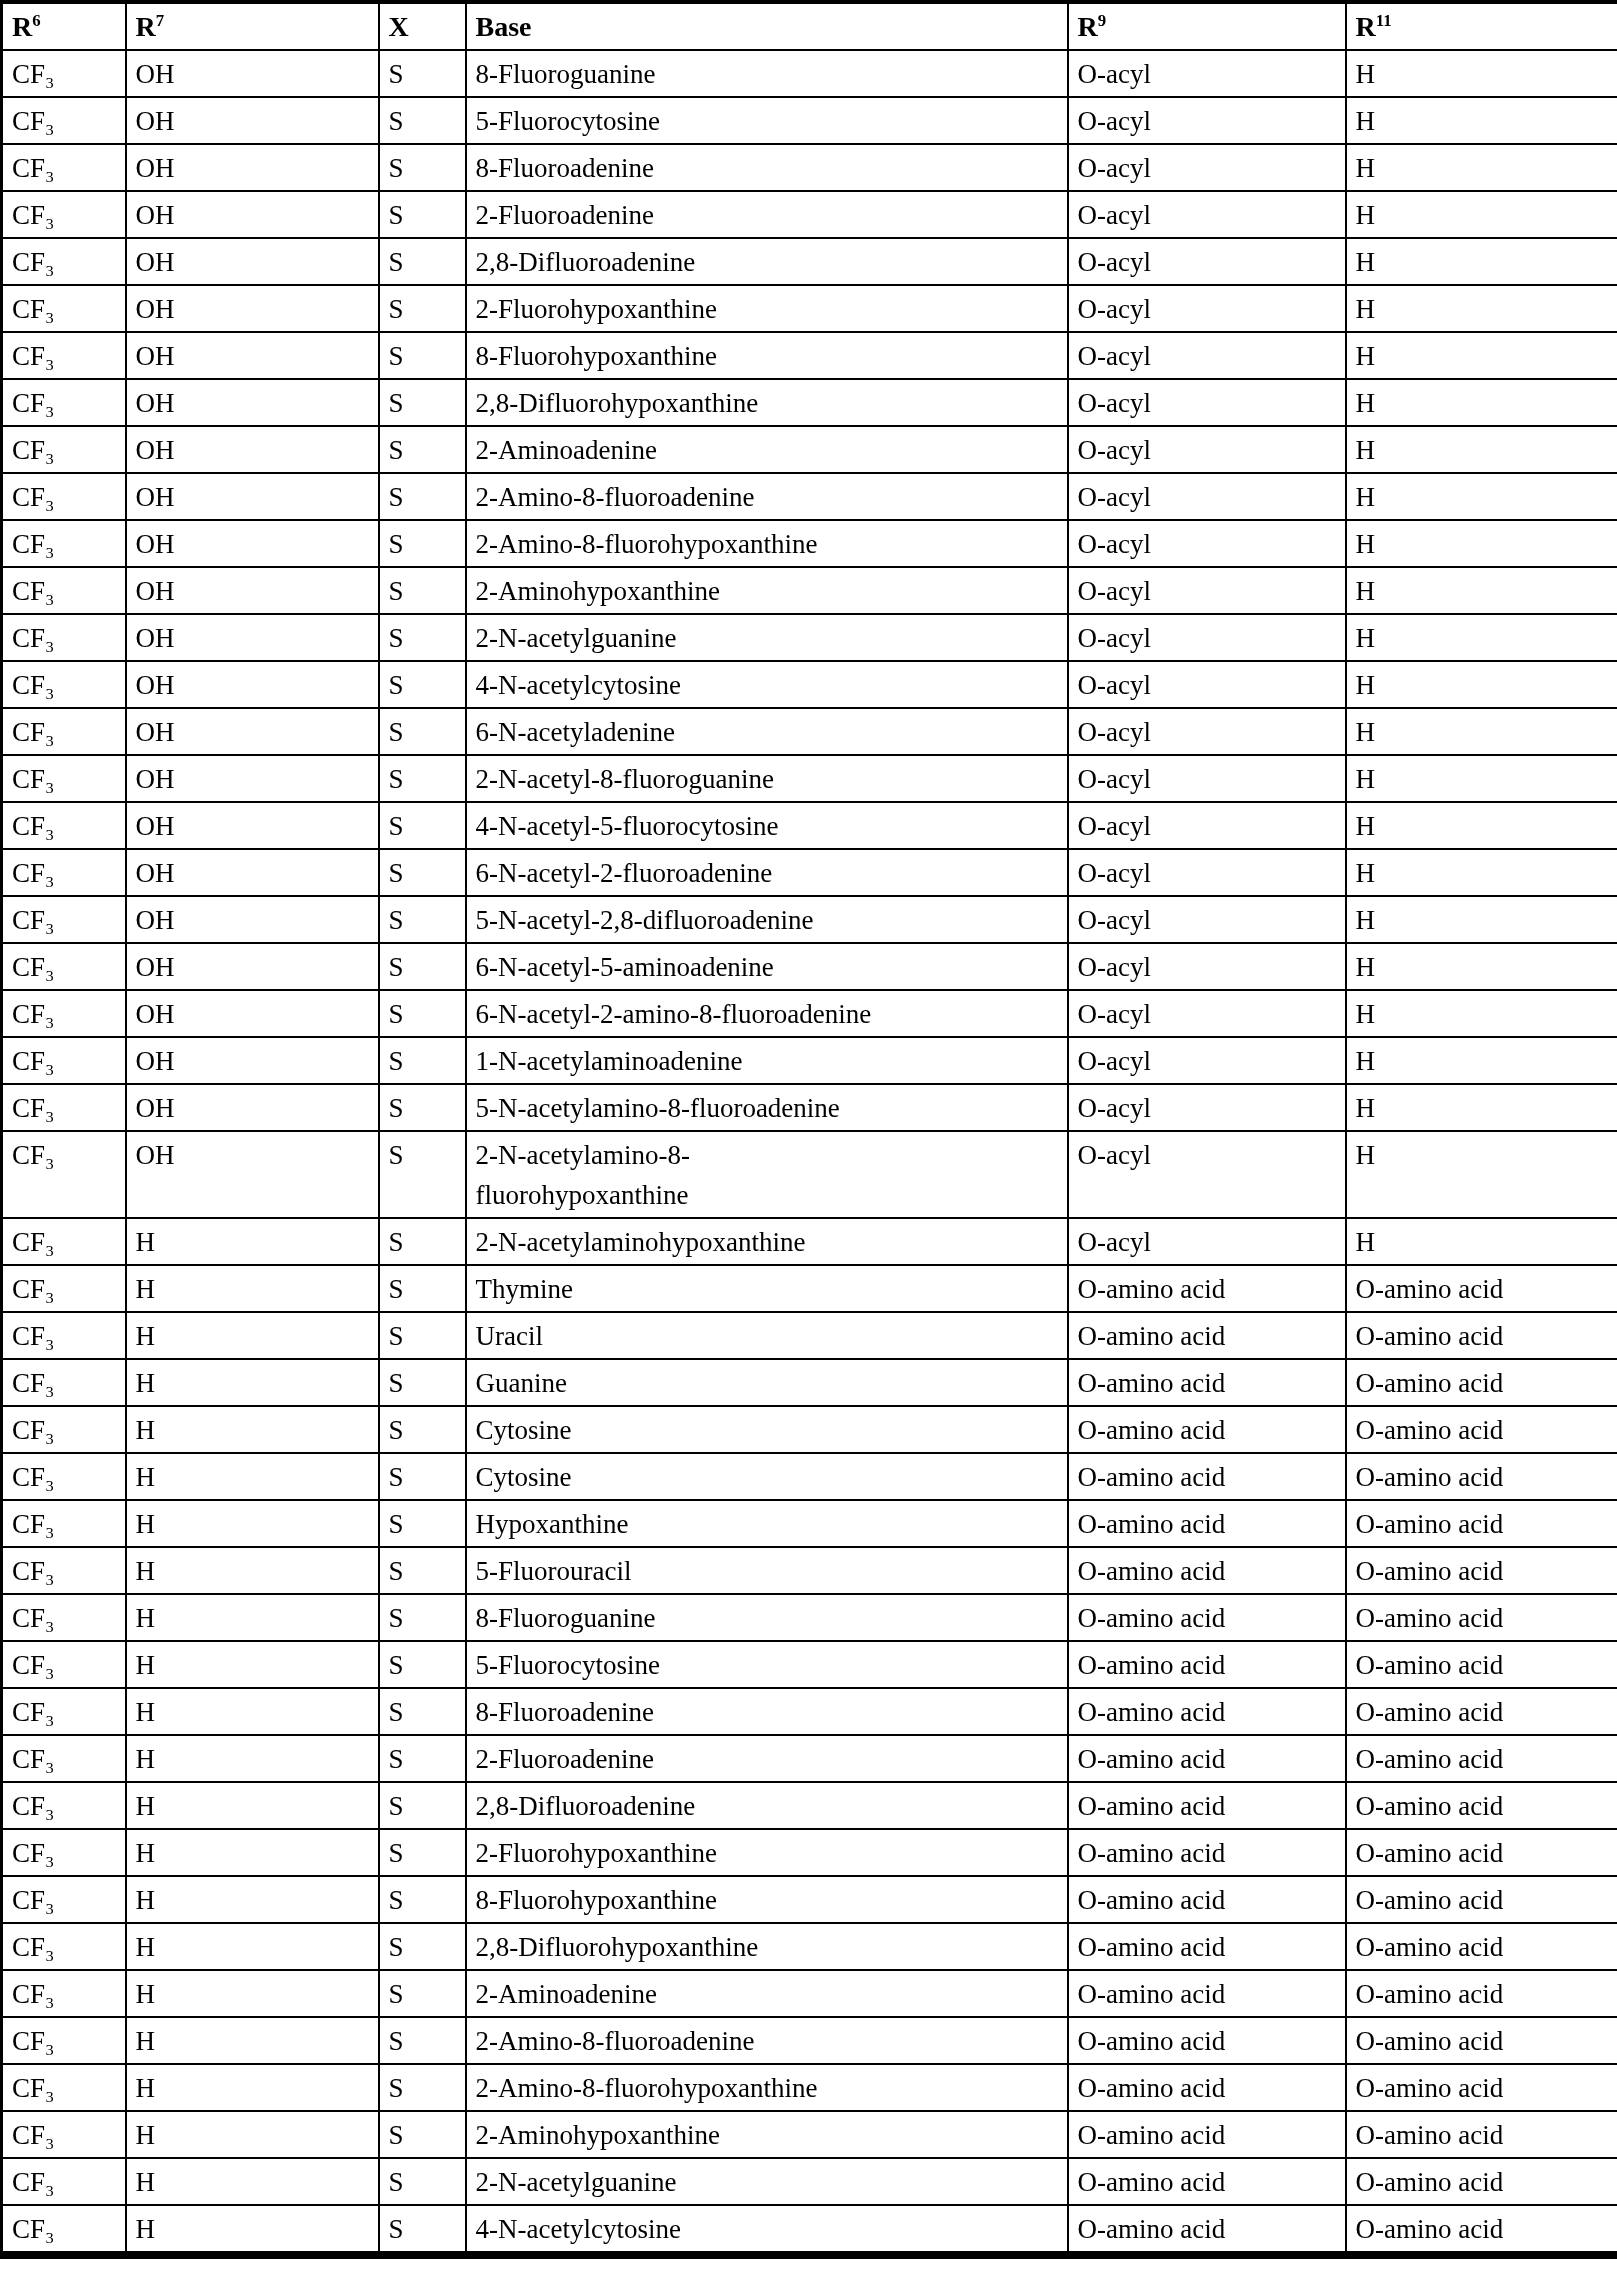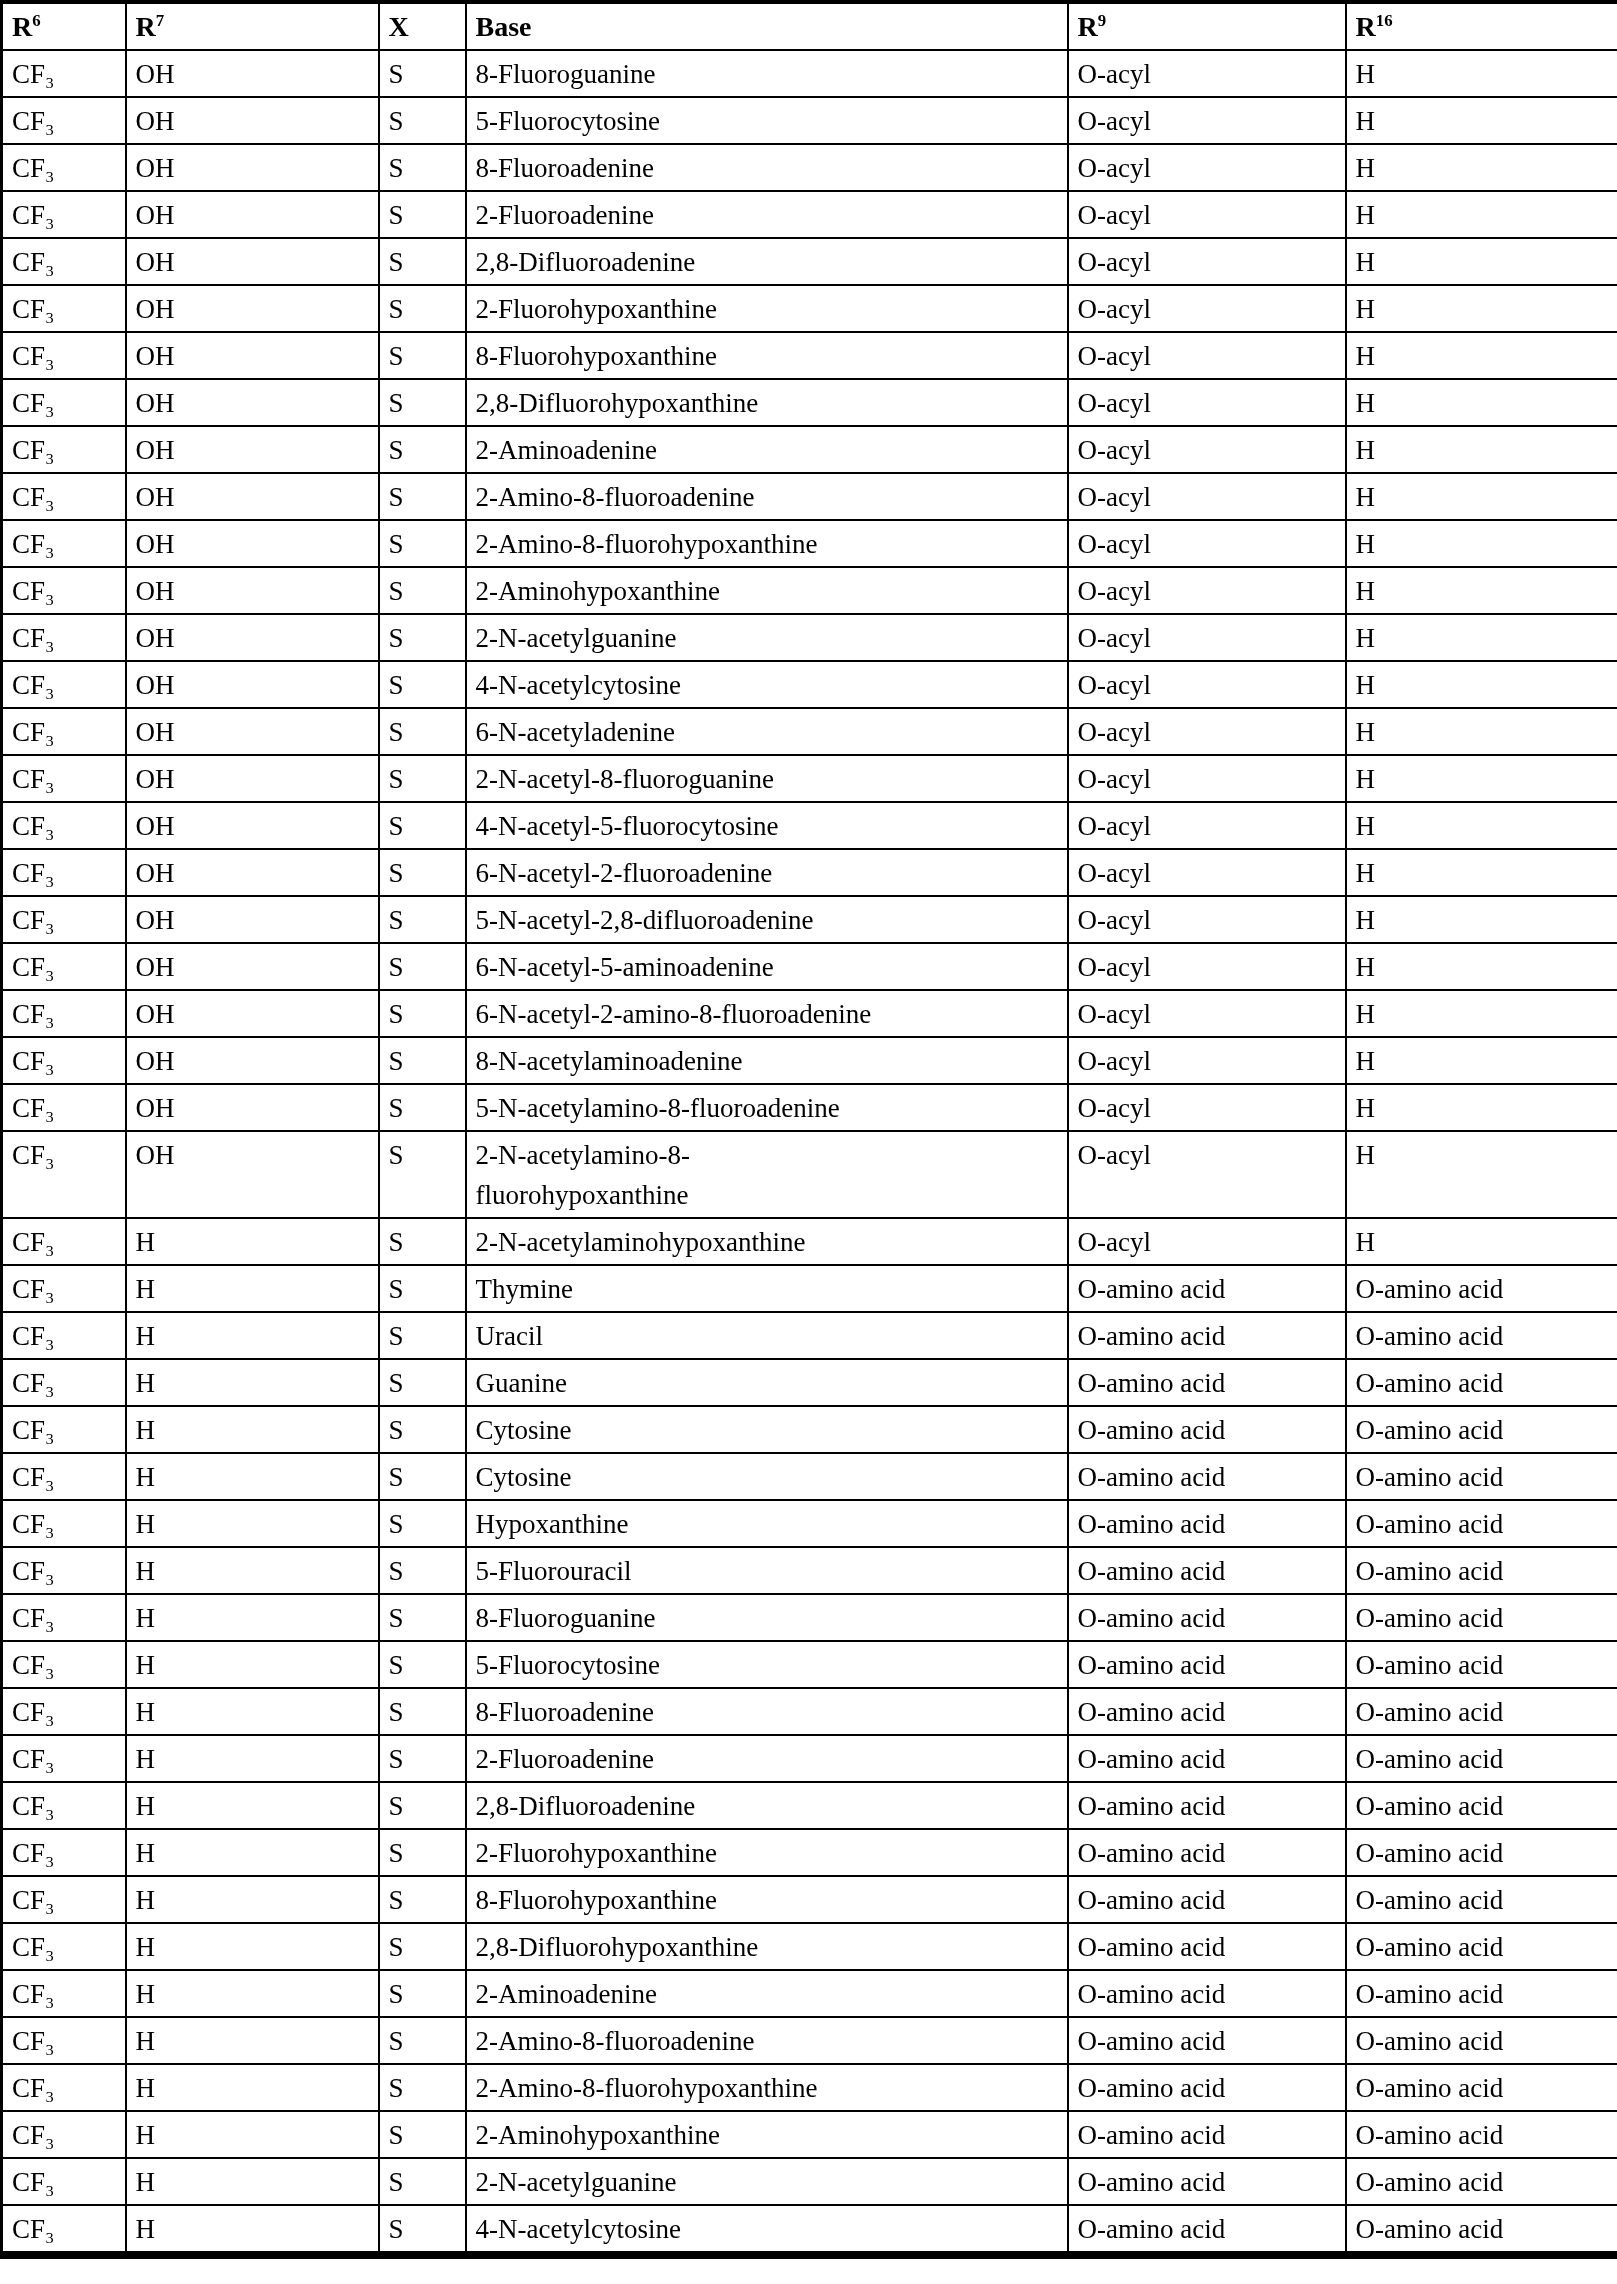--- a/index.html
+++ b/index.html
@@ -65,21 +65,21 @@
       <col class="c-r9">
       <col class="c-r10">
     </colgroup>
     <thead>
       <tr id="head-row">
           <th>R<sup>6</sup></th>
           <th>R<sup>7</sup></th>
           <th>X</th>
           <th>Base</th>
           <th>R<sup>9</sup></th>
-          <th>R<sup>16</sup></th>
+          <th>R<sup>11</sup></th>
         </tr>
     </thead>
     <tbody id="body-rows">
         <tr>
           <td>CF₃</td>
           <td>OH</td>
           <td>S</td>
           <td>8-Fluoroguanine</td>
           <td>O-acyl</td>
           <td>H</td>
@@ -241,21 +241,21 @@
           <td>OH</td>
           <td>S</td>
           <td>6-N-acetyl-2-amino-8-fluoroadenine</td>
           <td>O-acyl</td>
           <td>H</td>
         </tr>
         <tr>
           <td>CF₃</td>
           <td>OH</td>
           <td>S</td>
-          <td>8-N-acetylaminoadenine</td>
+          <td>1-N-acetylaminoadenine</td>
           <td>O-acyl</td>
           <td>H</td>
         </tr>
         <tr>
           <td>CF₃</td>
           <td>OH</td>
           <td>S</td>
           <td>5-N-acetylamino-8-fluoroadenine</td>
           <td>O-acyl</td>
           <td>H</td>

